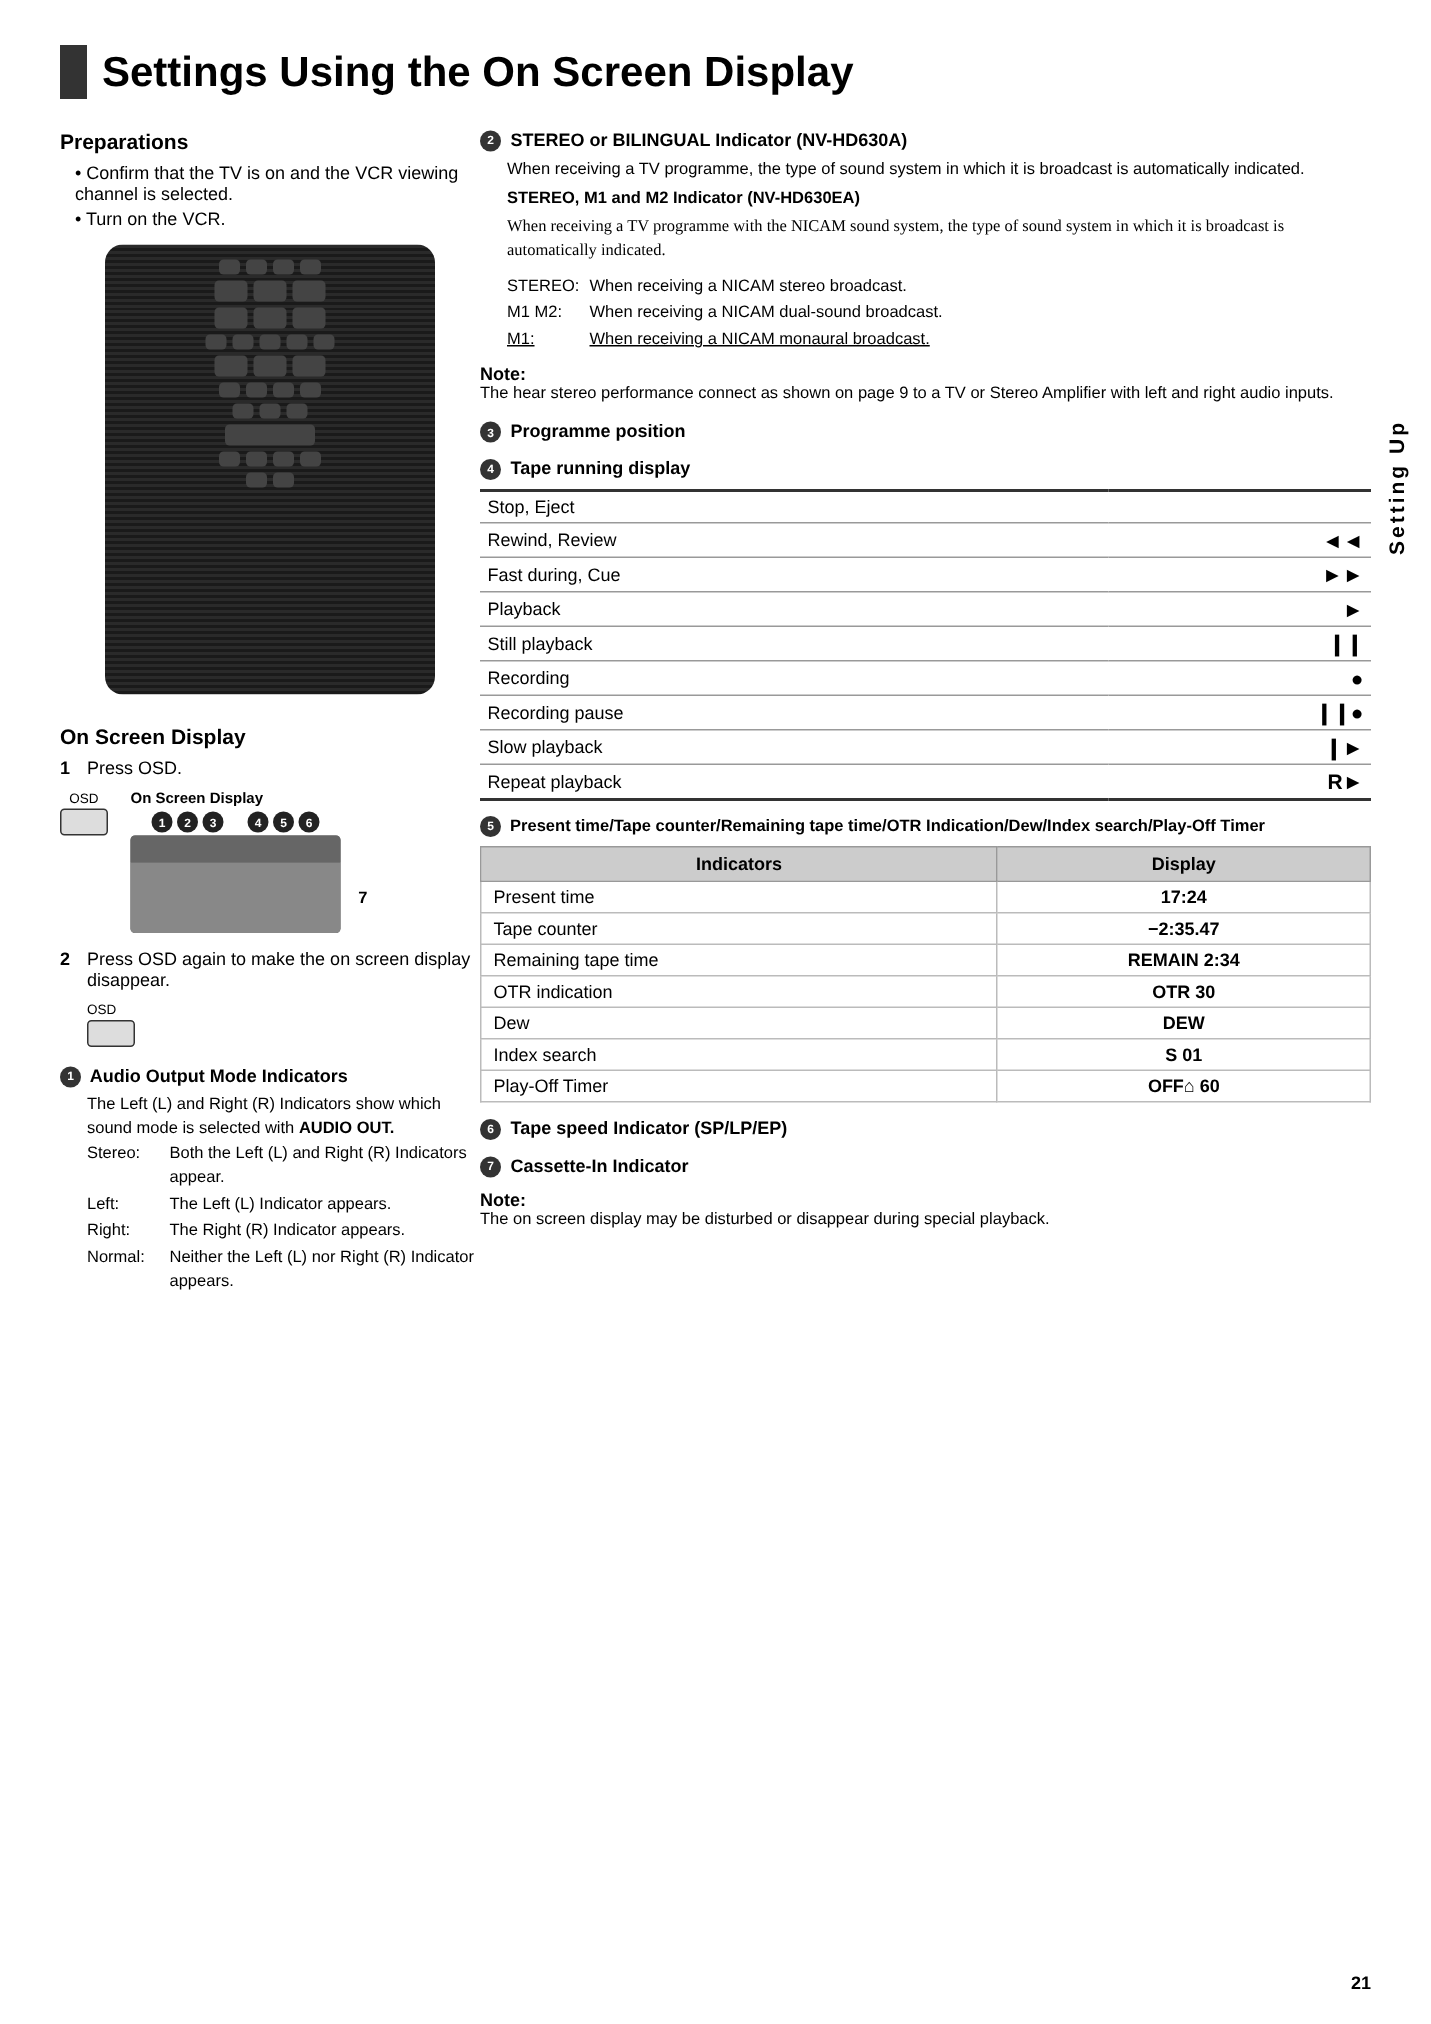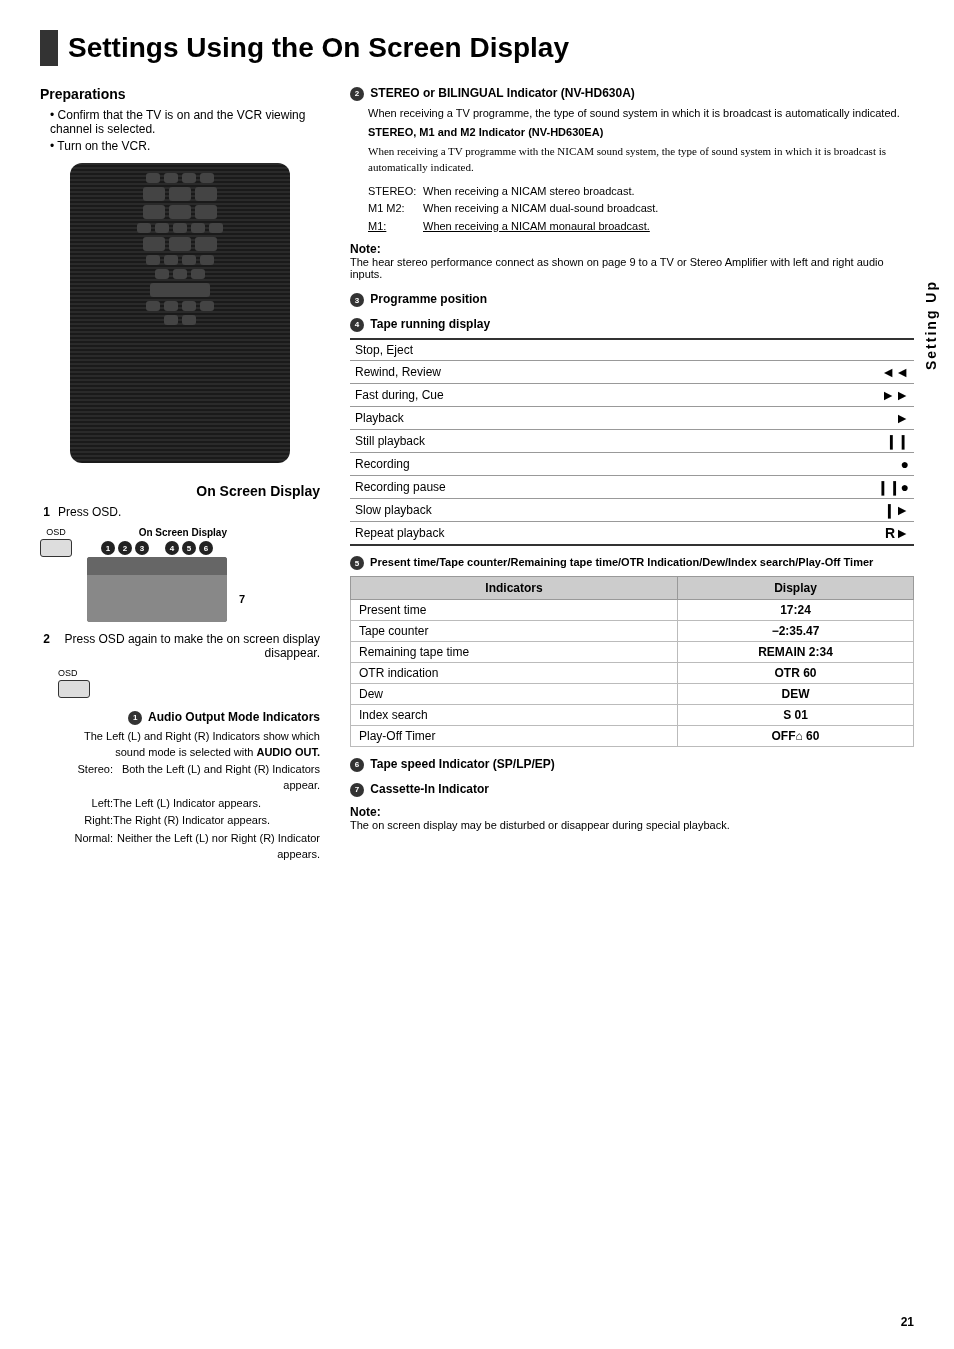--- a/index.html
+++ b/index.html
@@ -22,21 +22,20 @@
     }
     .title-bar {
       width: 18px;
       height: 36px;
       background: #333;
       display: inline-block;
       margin-right: 10px;
     }
     .two-col {
       display: flex;
-      gap: 30px;
     }
     .left-col {
       width: 280px;
       flex-shrink: 0;
     }
     .right-col {
       flex: 1;
     }
     .section-title {
       font-size: 14px;
@@ -85,21 +84,20 @@
     .remote-btn {
       width: 22px;
       height: 14px;
       background: #444;
       border-radius: 3px;
     }
     .remote-btn.small { width: 14px; height: 10px; }
     .remote-btn.wide { width: 60px; height: 14px; }
     .osd-section {
       margin-top: 20px;
-      text-align: right;
     }
     .osd-num-circle {
       width: 14px;
       height: 14px;
       border-radius: 50%;
       background: #222;
       color: #fff;
       font-size: 8px;
       display: flex;
       align-items: center;
@@ -472,21 +470,21 @@
             <tr>
               <td>Tape counter</td>
               <td>−2:35.47</td>
             </tr>
             <tr>
               <td>Remaining tape time</td>
               <td>REMAIN 2:34</td>
             </tr>
             <tr>
               <td>OTR indication</td>
-              <td>OTR 60</td>
+              <td>OTR 30</td>
             </tr>
             <tr>
               <td>Dew</td>
               <td>DEW</td>
             </tr>
             <tr>
               <td>Index search</td>
               <td>S 01</td>
             </tr>
             <tr>

